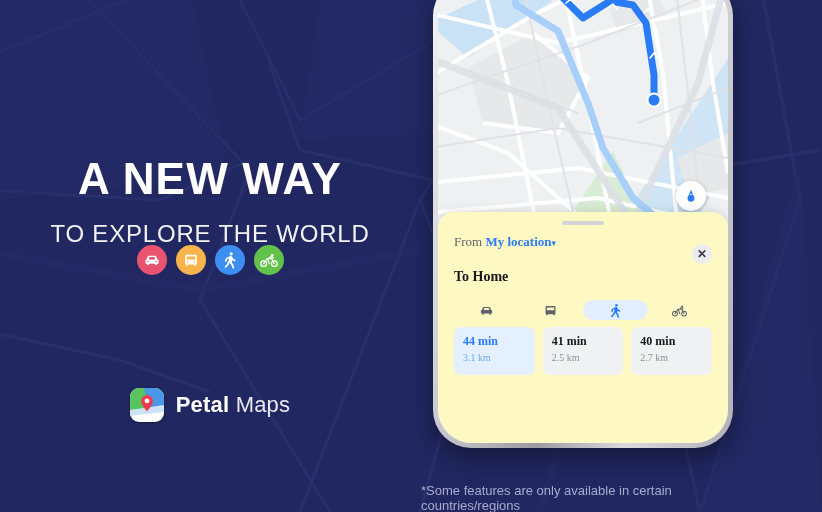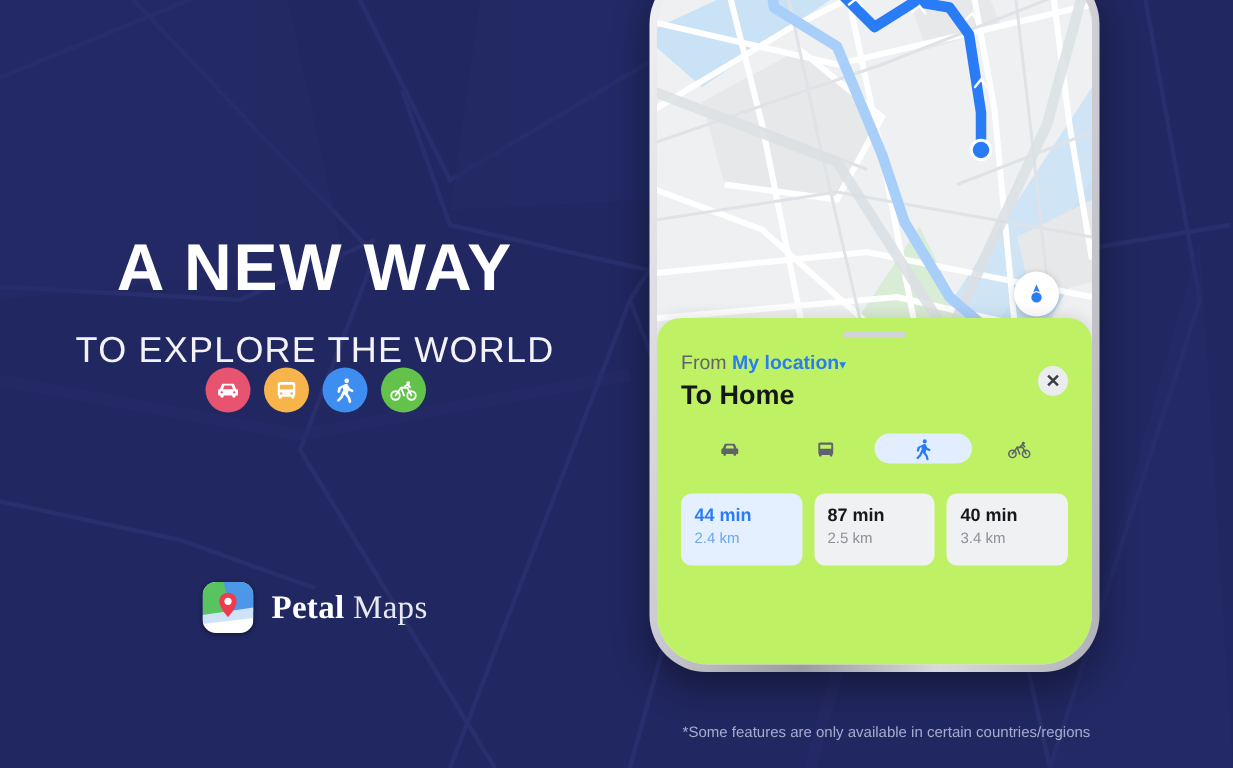--- a/index.html
+++ b/index.html
@@ -40,27 +40,27 @@
 
   .brand {
     position:absolute; top:388px; left:0; width:420px;
     display:flex; align-items:center; justify-content:center; gap:12px;
   }
   .brand-logo {
     width:34px; height:34px; border-radius:9px; overflow:hidden;
     position:relative; flex:0 0 auto;
     box-shadow:0 1px 3px rgba(0,0,0,.35);
   }
-  .brand-text { font-size:22px; color:#ffffff; letter-spacing:.2px;font-family:Liberation Serif, serif; }
+  .brand-text { font-size:22px; color:#ffffff; letter-spacing:.2px; }
   .brand-text .b { font-weight:bold; }
   .brand-text .l { font-weight:normal; color:#e8e8f0; }
 
   .footnote {
-    position:absolute; left:421px; top:483px; width:340px; text-align:center;
-    font-size:10px; color:#a7abd0;
+    position:absolute; left:421px; top:483px; width:340px; 
+    font-size:13px; color:#a7abd0;
   }
 
   
   .phone {
     position:absolute; left:433px; top:-22px; width:300px; height:470px;
     border-radius:38px;
     background:linear-gradient(100deg,#f3f3f5 0%,#c9c9cf 22%,#9a9aa3 48%,#d9d9de 72%,#b0b0b8 100%);
     padding:5px;
     box-shadow:0 10px 24px rgba(0,0,0,.38);
   }
@@ -73,51 +73,52 @@
   .loc-btn {
     position:absolute; right:22px; top:198px;
     width:30px; height:30px; border-radius:50%;
     background:#fff; box-shadow:0 1px 5px rgba(0,0,0,.22);
     display:flex; align-items:center; justify-content:center;
   }
 
   
   .sheet {
     position:absolute; left:0; right:0; bottom:0; height:231px;
-    background:#bef264; border-radius:16px 16px 0 0;
+    background:#fef9c3; border-radius:16px 16px 0 0;
     box-shadow:0 -2px 10px rgba(0,0,0,.10);
     padding:0 16px;
+    font-family:Liberation Serif, serif;
   }
   .grabber {
     width:42px; height:4px; border-radius:2px; background:#d2d4d8;
     margin:9px auto 0;
   }
   .from-row { margin-top:9px; font-size:13px; color:#4a4d55; }
   .from-row .lbl { color:#61646c; }
   .from-row .val { color:#2a7cf6; font-weight:bold; }
   .from-row .caret { color:#2a7cf6; font-size:9px; }
-  .to-row { margin-top:4px; font-size:18px; font-weight:bold; color:#15171c; }
+  .to-row { margin-top:19px; font-size:14px; font-weight:bold; color:#15171c; }
 
   .close-btn {
     position:absolute; right:16px; top:32px;
     width:20px; height:20px; border-radius:50%;
     background:#ebecee; display:flex; align-items:center; justify-content:center;
     color:#3b3e45; font-size:12px; line-height:1; font-weight:bold;
   }
 
   .tabs {
     margin-top:15px; display:flex; align-items:center;
   }
   .tab {
     flex:1; height:20px; border-radius:10px;
     display:flex; align-items:center; justify-content:center;
   }
   .tab.active { background:#e2eeff; }
 
-  .routes { margin-top:20px; display:flex; gap:8px; }
+  .routes { margin-top:7px; display:flex; gap:8px; }
   .route {
     flex:1; height:48px; border-radius:7px; background:#f0f1f2;
     padding:8px 0 0 9px;
   }
   .route.active { background:#e4f0ff; }
   .route .t { font-size:12px; font-weight:bold; color:#16181d; line-height:1.1; }
   .route .d { font-size:10px; color:#8c9099; margin-top:4px; }
   .route.active .t { color:#2a7cf6; }
   .route.active .d { color:#6aa7f2; }
 </style>
@@ -316,29 +317,29 @@
             <circle cx="15.8" cy="6.4" r="1.4" fill="#5f636b" stroke="none"></circle>
             <path d="M13 9.2 15.2 7.6 17.2 9.6"></path>
           </svg>
         </div>
       </div>
 
       <div class="routes">
 
         <div class="route active">
           <div class="t">44 min</div>
-          <div class="d">2.4 km</div>
+          <div class="d">3.1 km</div>
         </div>
 
         <div class="route">
-          <div class="t">87 min</div>
+          <div class="t">41 min</div>
           <div class="d">2.5 km</div>
         </div>
 
         <div class="route">
           <div class="t">40 min</div>
-          <div class="d">3.4 km</div>
+          <div class="d">2.7 km</div>
         </div>
       </div>
     </div>
 
   </div>
 </div>
 
 </body></html>

